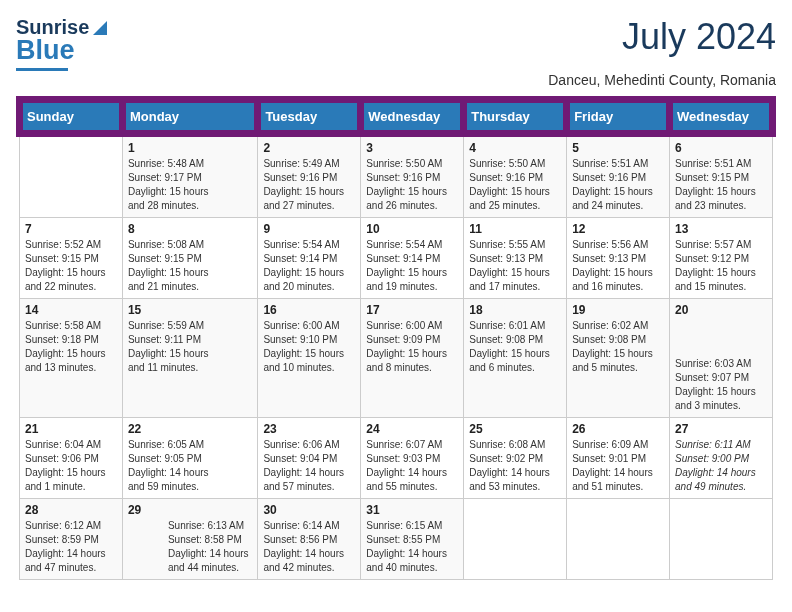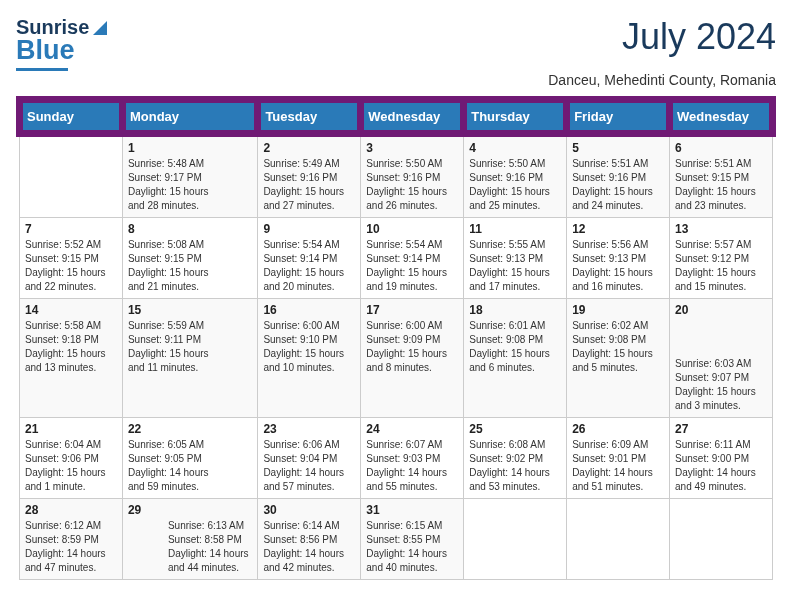--- a/index.html
+++ b/index.html
@@ -294,21 +294,21 @@
         </td>
         <td>
           <div class="day-number">26</div>
           <div class="day-info" style="white-space: pre-line;">Sunrise: 6:09 AM
 Sunset: 9:01 PM
 Daylight: 14 hours
 and 51 minutes.</div>
         </td>
         <td>
           <div class="day-number">27</div>
-          <div class="day-info" style="white-space: pre-line;">Sunrise: 6:11 AM
+          <div class="day-info" style="white-space: pre-line; font-style: italic;">Sunrise: 6:11 AM
 Sunset: 9:00 PM
 Daylight: 14 hours
 and 49 minutes.</div>
         </td>
       </tr>
       <tr>
         <td>
           <div class="day-number">28</div>
           <div class="day-info" style="white-space: pre-line;">Sunrise: 6:12 AM
 Sunset: 8:59 PM

